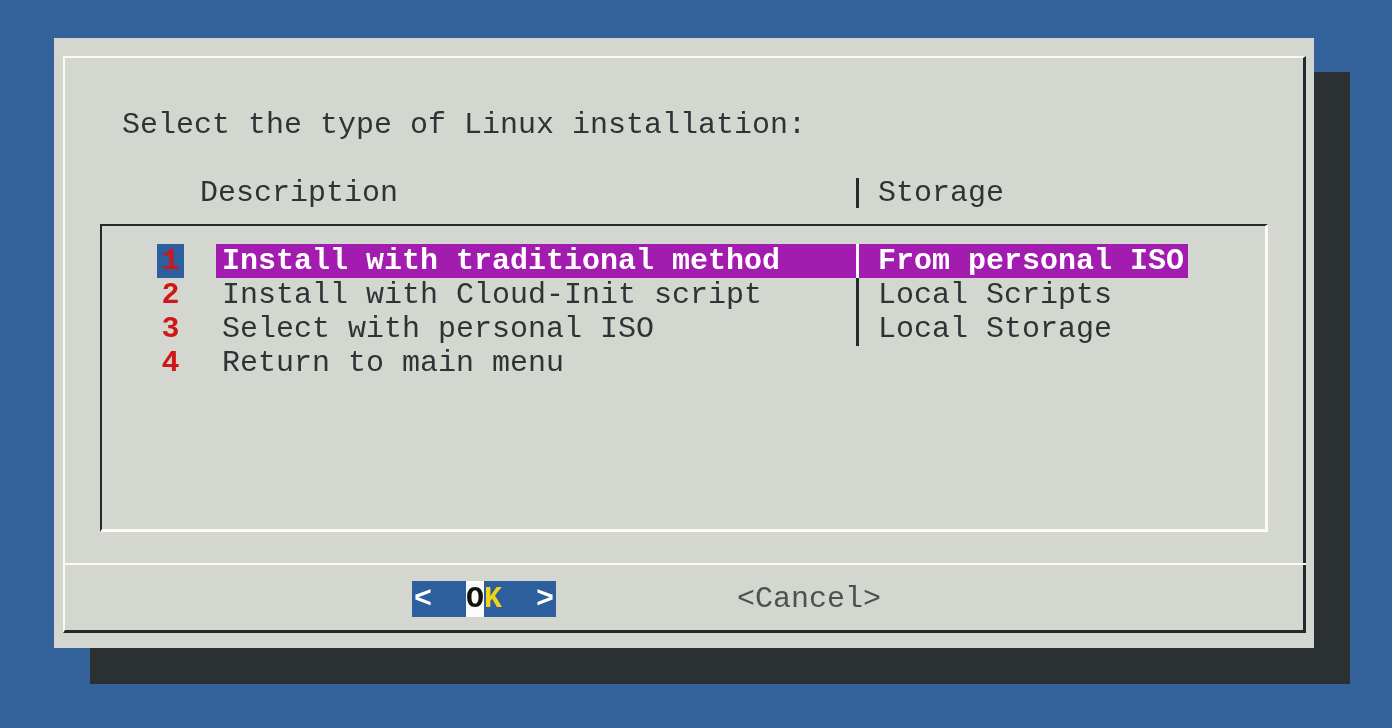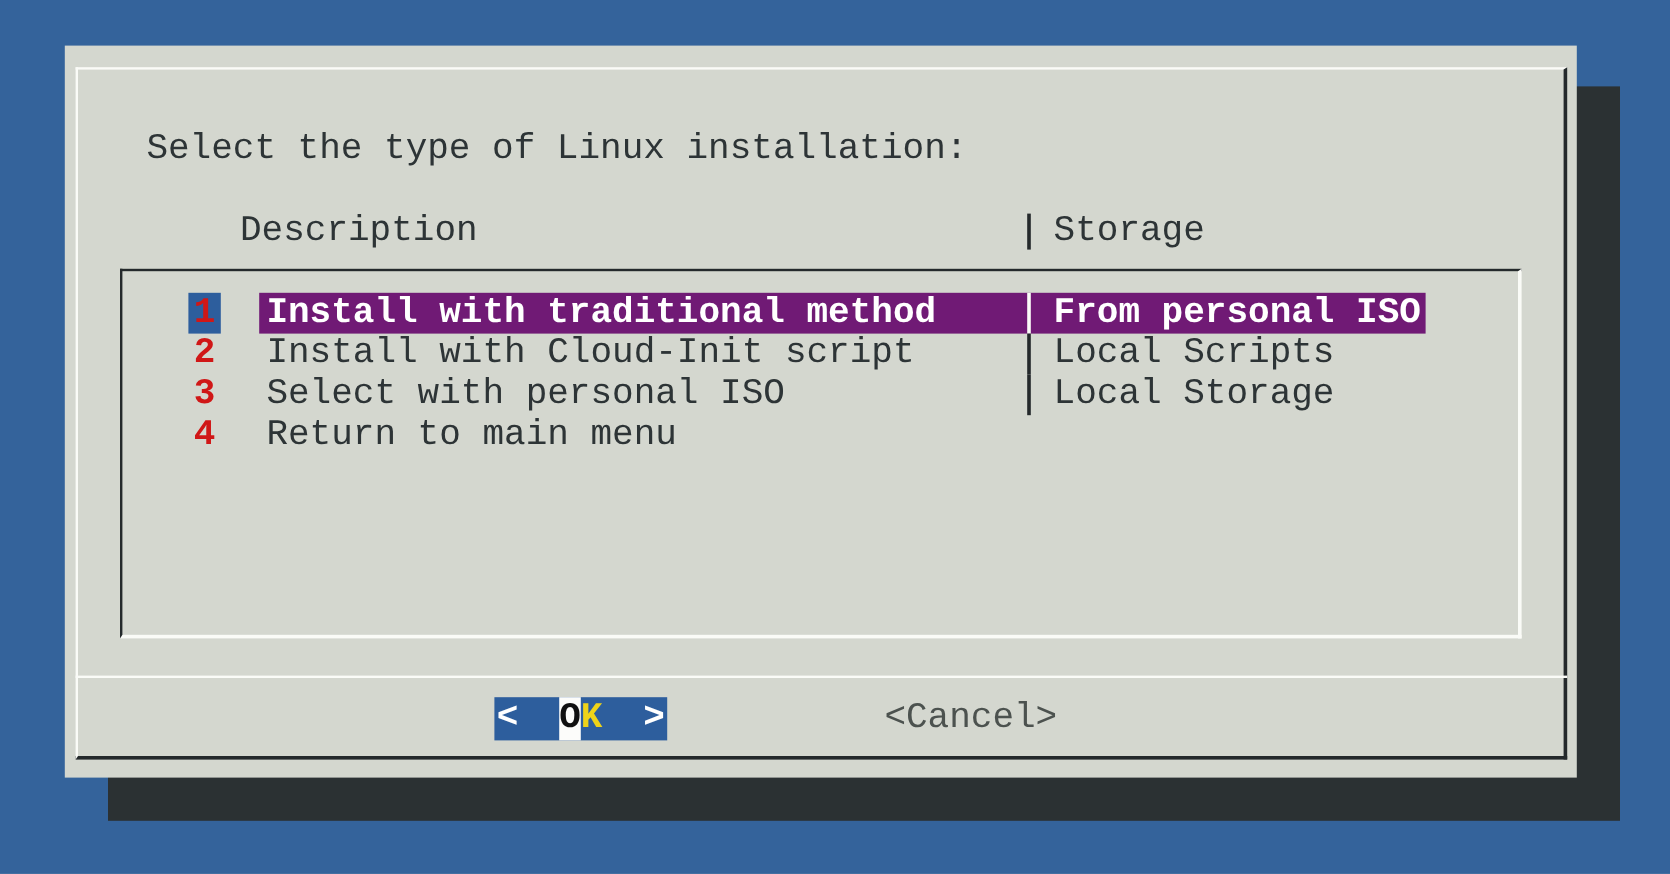--- a/index.html
+++ b/index.html
@@ -29,21 +29,21 @@
     border-top:2px solid #24292b;border-left:2px solid #24292b;
     border-right:3px solid #fafbf7;border-bottom:3px solid #fafbf7;
   }
   .mrow{position:absolute;left:0;width:100%;height:34px;line-height:34px;}
   .tag{
     position:absolute;left:55px;top:0;width:27px;height:34px;text-align:center;
     color:#d01717;font-weight:bold;
   }
   .mrow.selected .tag{background:#2d5e9d;}
   .band{position:absolute;left:114px;top:0;height:34px;display:inline-flex;padding-right:4px;}
-  .mrow.selected .band{background:#701a75;}
+  .mrow.selected .band{background:#a21caf;}
   .cell-desc{display:inline-block;width:640px;box-sizing:border-box;padding-left:6px;white-space:pre;overflow:hidden;}
   .cell-sep{display:inline-block;width:22px;position:relative;}
   .sep-line{position:absolute;left:0;top:0;width:3px;height:34px;background:#24292b;}
   .mrow.selected .sep-line{background:#fafbf7;}
   .cell-src{display:inline-block;white-space:pre;}
   .mrow.selected .cell-desc,.mrow.selected .cell-src{color:#ffffff;font-weight:bold;}
   .btn-sep{position:absolute;left:9px;top:525px;width:1243px;height:2px;background:#fafbf7;}
   .okbtn{
     position:absolute;left:358px;top:543px;width:144px;height:36px;background:#2d5e9d;
     color:#ffffff;font-weight:bold;cursor:default;

